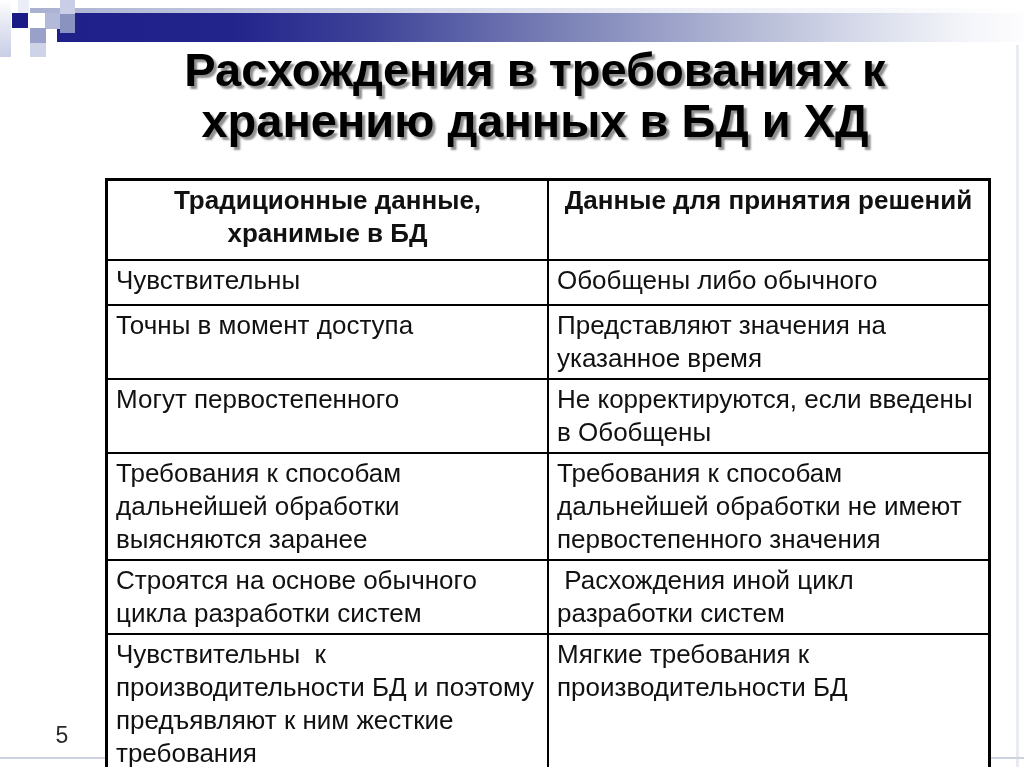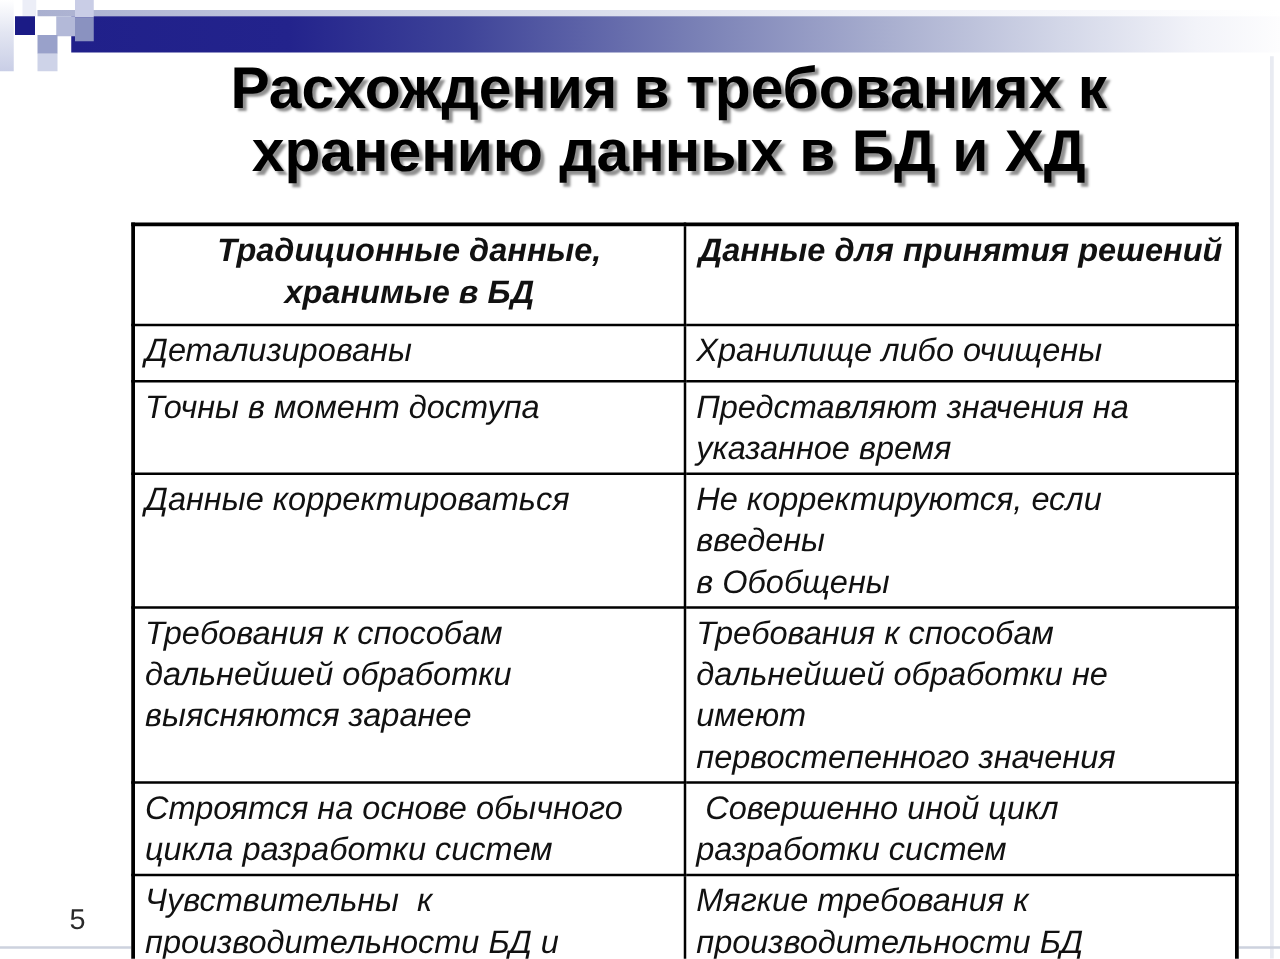--- a/index.html
+++ b/index.html
@@ -51,21 +51,20 @@
   }
   table.cmp th, table.cmp td{
     border:2px solid #000;
     vertical-align:top;
     padding:3px 8px 3px 8px;
     font-size:26px;
     line-height:33px;
     color:#111111;
     white-space:pre-wrap;
     overflow:hidden;
-    font-style:italic;
   }
   table.cmp th{font-weight:bold;}
   th.hdr-left{text-align:center;padding-top:6px;}
   th.hdr-right{text-align:center;padding-top:6px;}
   td{text-align:left;font-weight:normal;}
   tr.hdr   {height:80px;}
   tr.row-0 {height:45px;}
   tr.row-1 {height:67px;padding-left:24px;}
   tr.row-2 {height:73px;}
   tr.row-3 {height:105px;margin-left:44px;}
@@ -106,45 +105,45 @@
         <col style="width:50%">
         <col style="width:50%">
       </colgroup>
     <tbody>
       <tr class="hdr">
         <th class="hdr-left">Традиционные данные,
 хранимые в БД</th>
         <th class="hdr-right">Данные для принятия решений</th>
       </tr>
       <tr class="row-0">
-        <td>Детализированы</td>
-        <td>Хранилище либо очищены</td>
+        <td>Чувствительны</td>
+        <td>Обобщены либо обычного</td>
       </tr>
       <tr class="row-1">
         <td>Точны в момент доступа</td>
         <td>Представляют значения на
 указанное время</td>
       </tr>
       <tr class="row-2">
-        <td>Данные корректироваться</td>
+        <td>Могут первостепенного</td>
         <td>Не корректируются, если введены
 в Обобщены</td>
       </tr>
       <tr class="row-3">
         <td>Требования к способам
 дальнейшей обработки
 выясняются заранее</td>
         <td>Требования к способам
 дальнейшей обработки не имеют
 первостепенного значения</td>
       </tr>
       <tr class="row-4">
         <td>Строятся на основе обычного
 цикла разработки систем</td>
-        <td> Совершенно иной цикл
+        <td> Расхождения иной цикл
 разработки систем</td>
       </tr>
       <tr class="row-5">
         <td>Чувствительны  к
 производительности БД и поэтому
 предъявляют к ним жесткие
 требования</td>
         <td>Мягкие требования к
 производительности БД</td>
       </tr>

